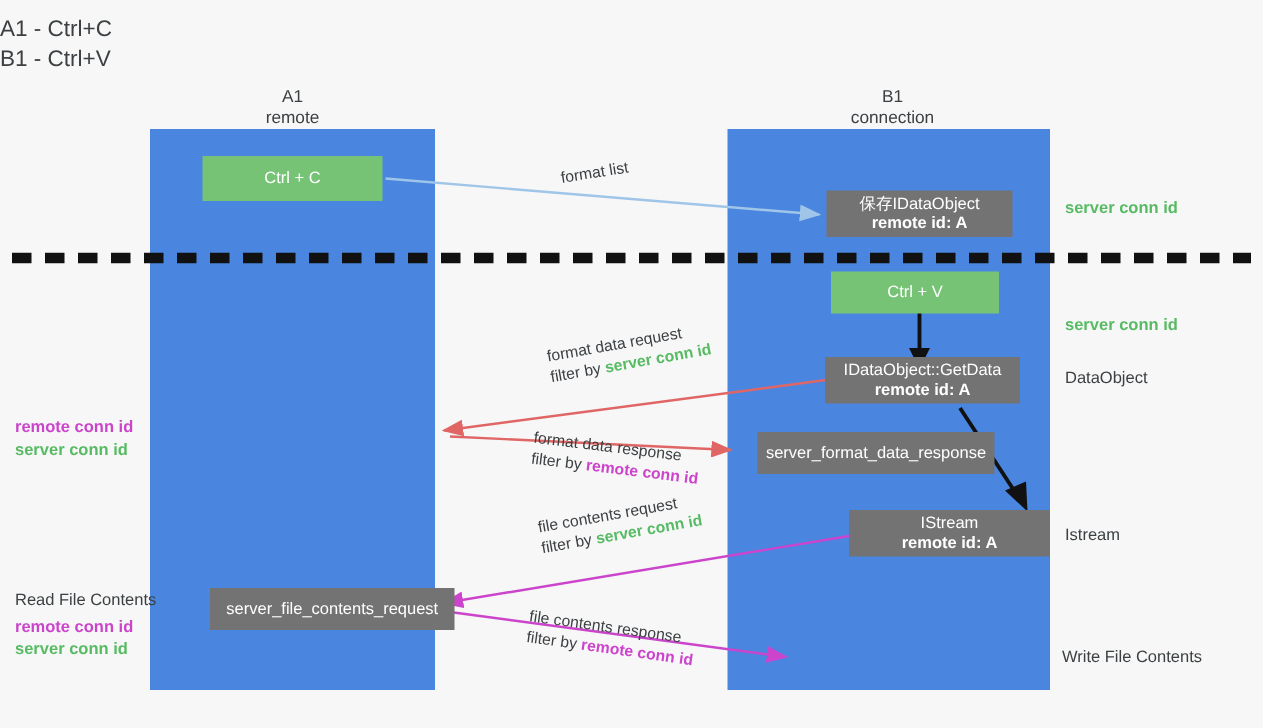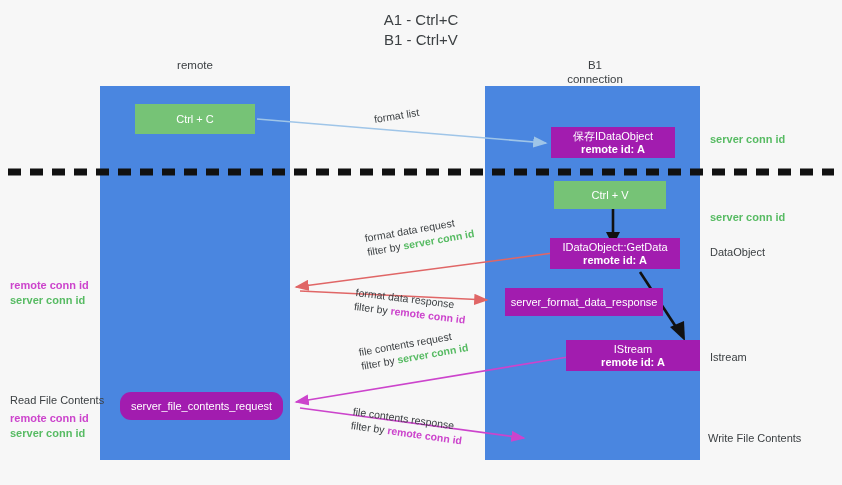--- a/index.html
+++ b/index.html
@@ -29,21 +29,20 @@
     height: 485px;
     pointer-events: none;
   }
 
   
   #title {
     position: absolute;
     left: 0;
     top: 10px;
     width: 842px;
-    text-align: center;
     font-size: 15px;
     line-height: 20px;
     color: #3c4043;
   }
   #title div { white-space: pre; }
 
   
   .col-head {
     position: absolute;
     text-align: center;
@@ -66,21 +65,21 @@
     flex-direction: column;
     align-items: center;
     justify-content: center;
     text-align: center;
     color: #ffffff;
     font-size: 11px;
     line-height: 13px;
     padding: 14px 4px;
   }
   .node.green { background: #76c376; }
-  .node.orange { background: #a21caf; }
+  .node.orange { background: #737373; }
   .node .l2 { font-size: 11px; font-weight: bold; }
 
   
   .cap {
     position: absolute;
     font-size: 10.5px;
     line-height: 14px;
     color: #3c4043;
     white-space: nowrap;
   }
@@ -108,20 +107,21 @@
 <body>
 
 <div id="stage">
 
   <div id="title">
     <div>A1 - Ctrl+C</div>
     <div>B1 - Ctrl+V</div>
   </div>
 
   <div class="col-head" style="left:130px; top:58px; width:130px;">
+    <div>A1</div>
     <div>remote</div>
   </div>
   <div class="col-head" style="left:530px; top:58px; width:130px;">
     <div>B1</div>
     <div>connection</div>
   </div>
 
   <div class="lane" style="left:100px; top:86px; width:190px; height:374px;"></div>
   <div class="lane" style="left:485px; top:86px; width:215px; height:374px;"></div>
 
@@ -156,21 +156,21 @@
     <line x1="300" y1="408" x2="524" y2="438" stroke="#cc44cc" stroke-width="1.6" marker-end="url(#ah-mag)"></line>
 
     <line x1="8" y1="172" x2="834" y2="172" stroke="#111111" stroke-width="7" stroke-dasharray="13 9"></line>
   </svg>
 
   <div class="node green" style="left:135px; top:104px; width:120px; height:30px;">
     <div>Ctrl + C</div>
   </div>
 
 
-  <div class="node orange" style="left:120px; top:392px; width:163px; height:25px;border-radius:11px;">
+  <div class="node orange" style="left:140px; top:392px; width:163px; height:25px;">
     <div>server_file_contents_request</div>
   </div>
 
   <div class="node orange" style="left:551px; top:127px; width:124px; height:31px;">
     <div>保存IDataObject</div>
     <div class="l2">remote id: A</div>
   </div>
 
   <div class="node green" style="left:554px; top:181px; width:112px; height:25px;">
     <div>Ctrl + V</div>

